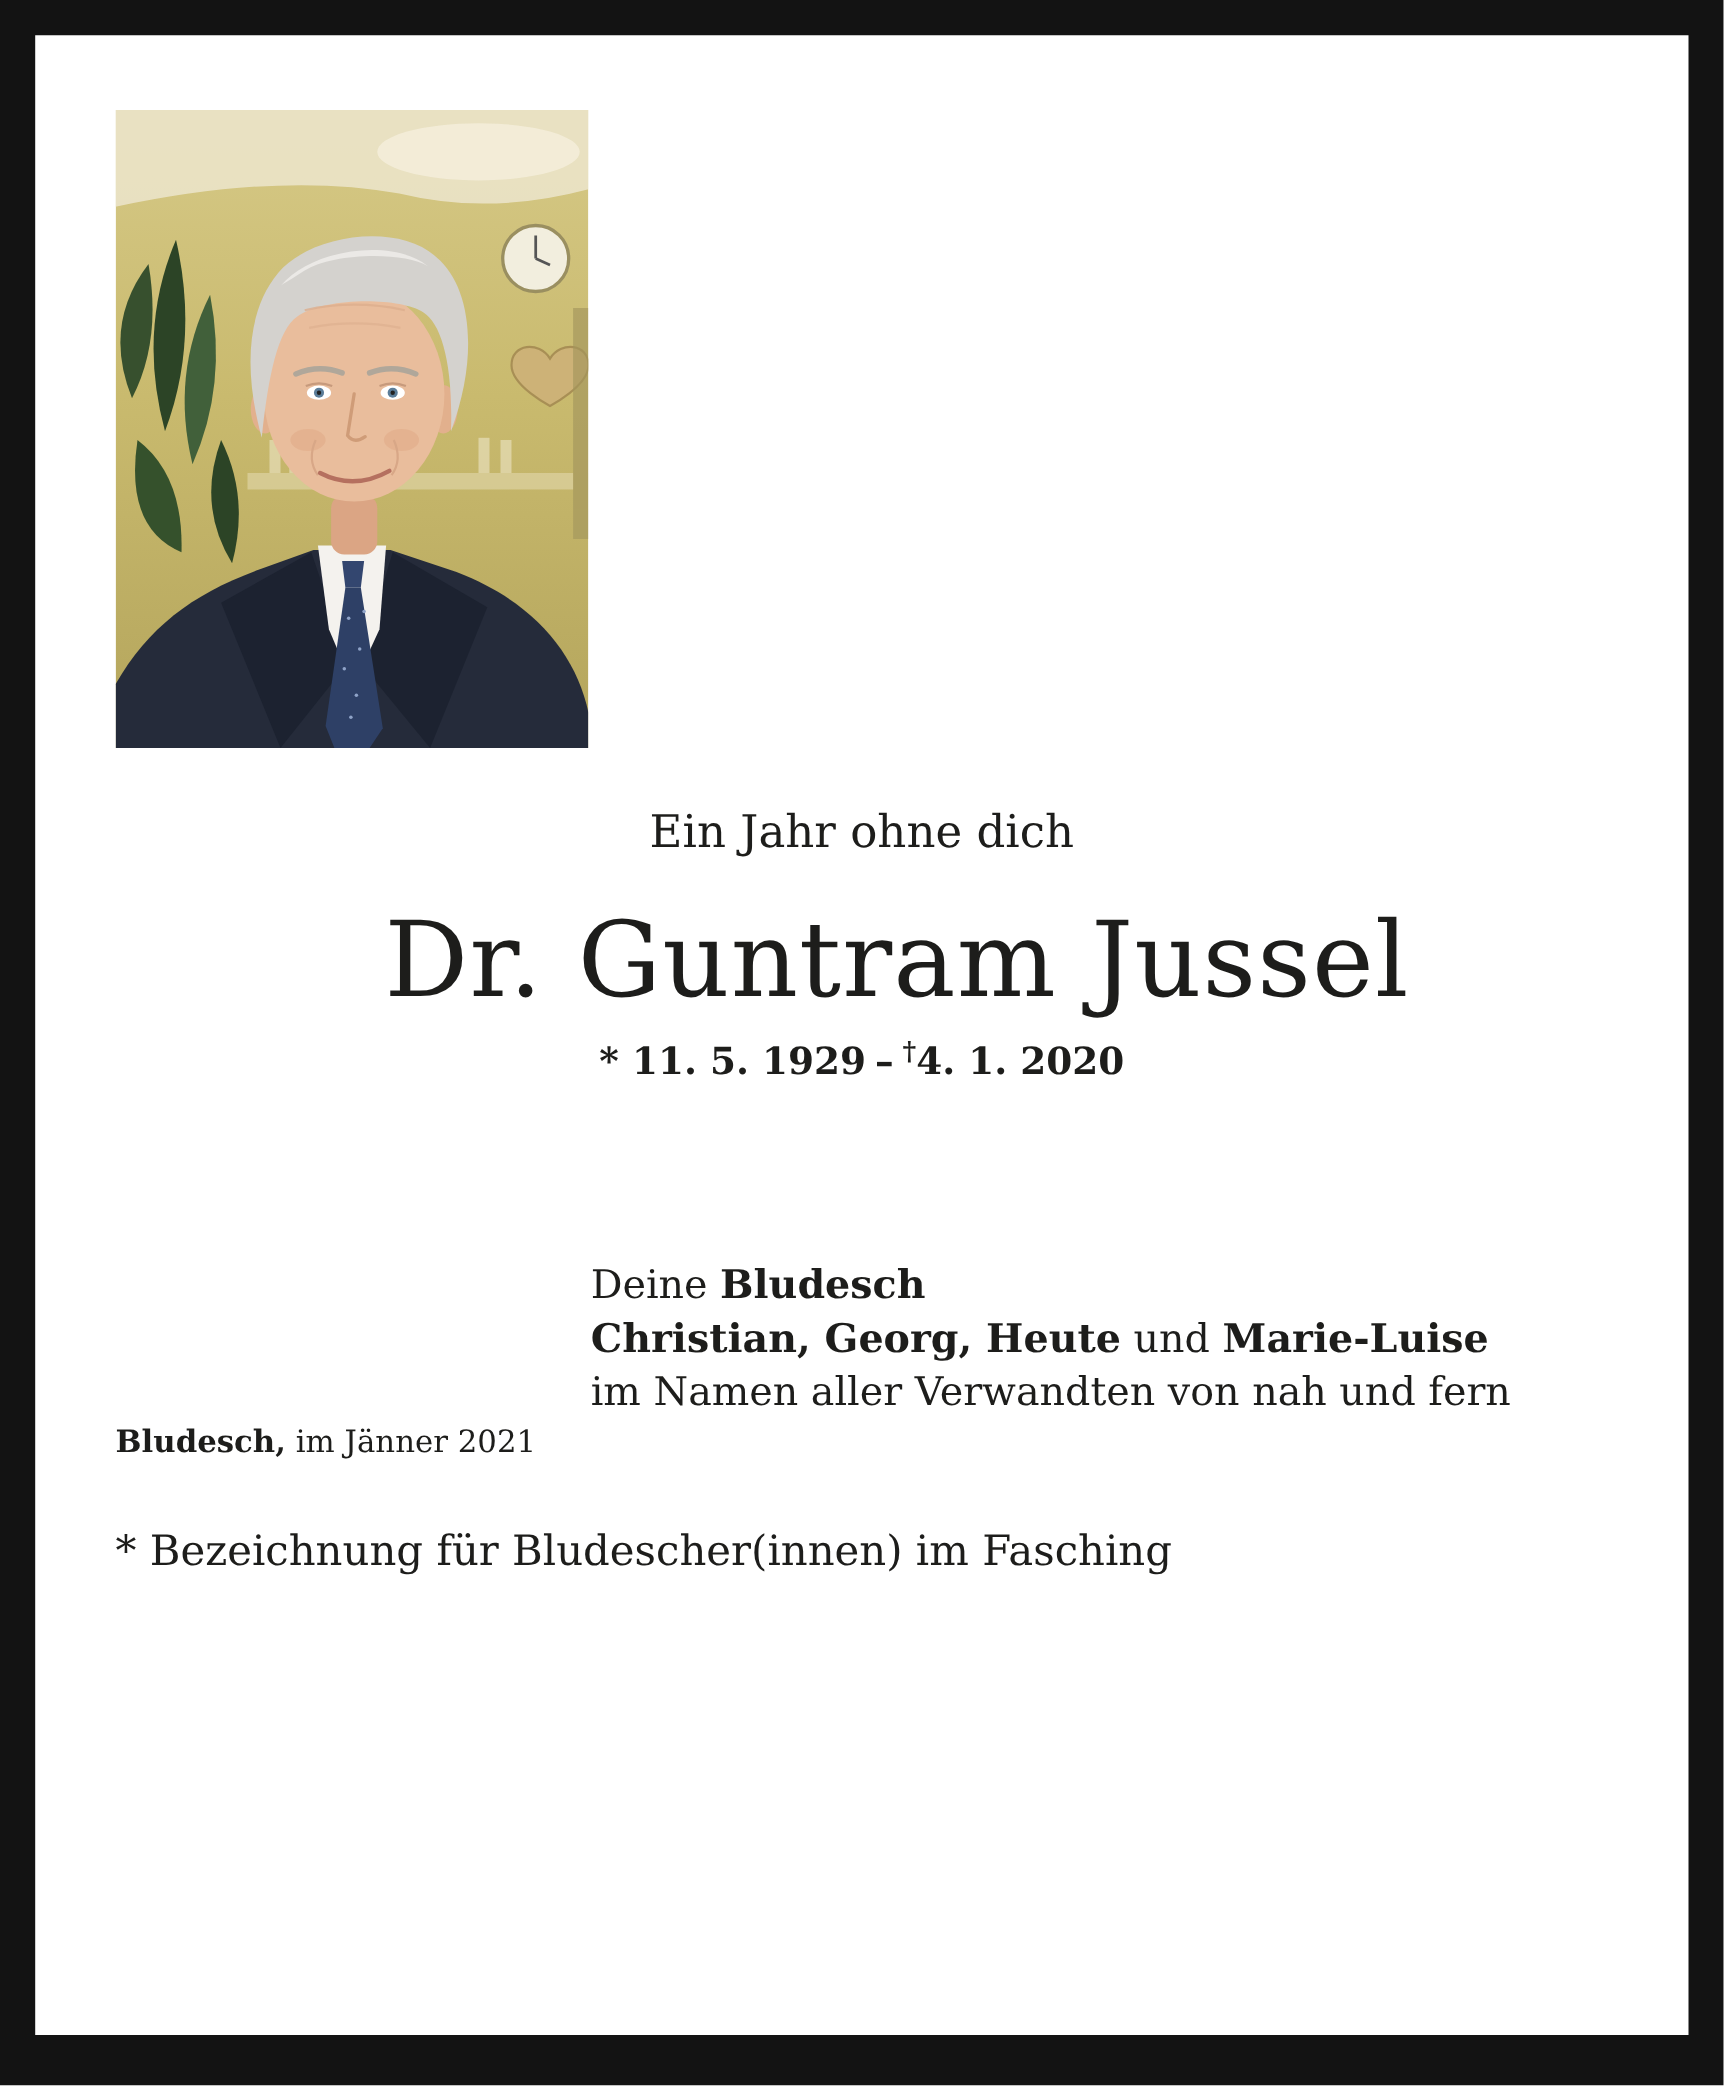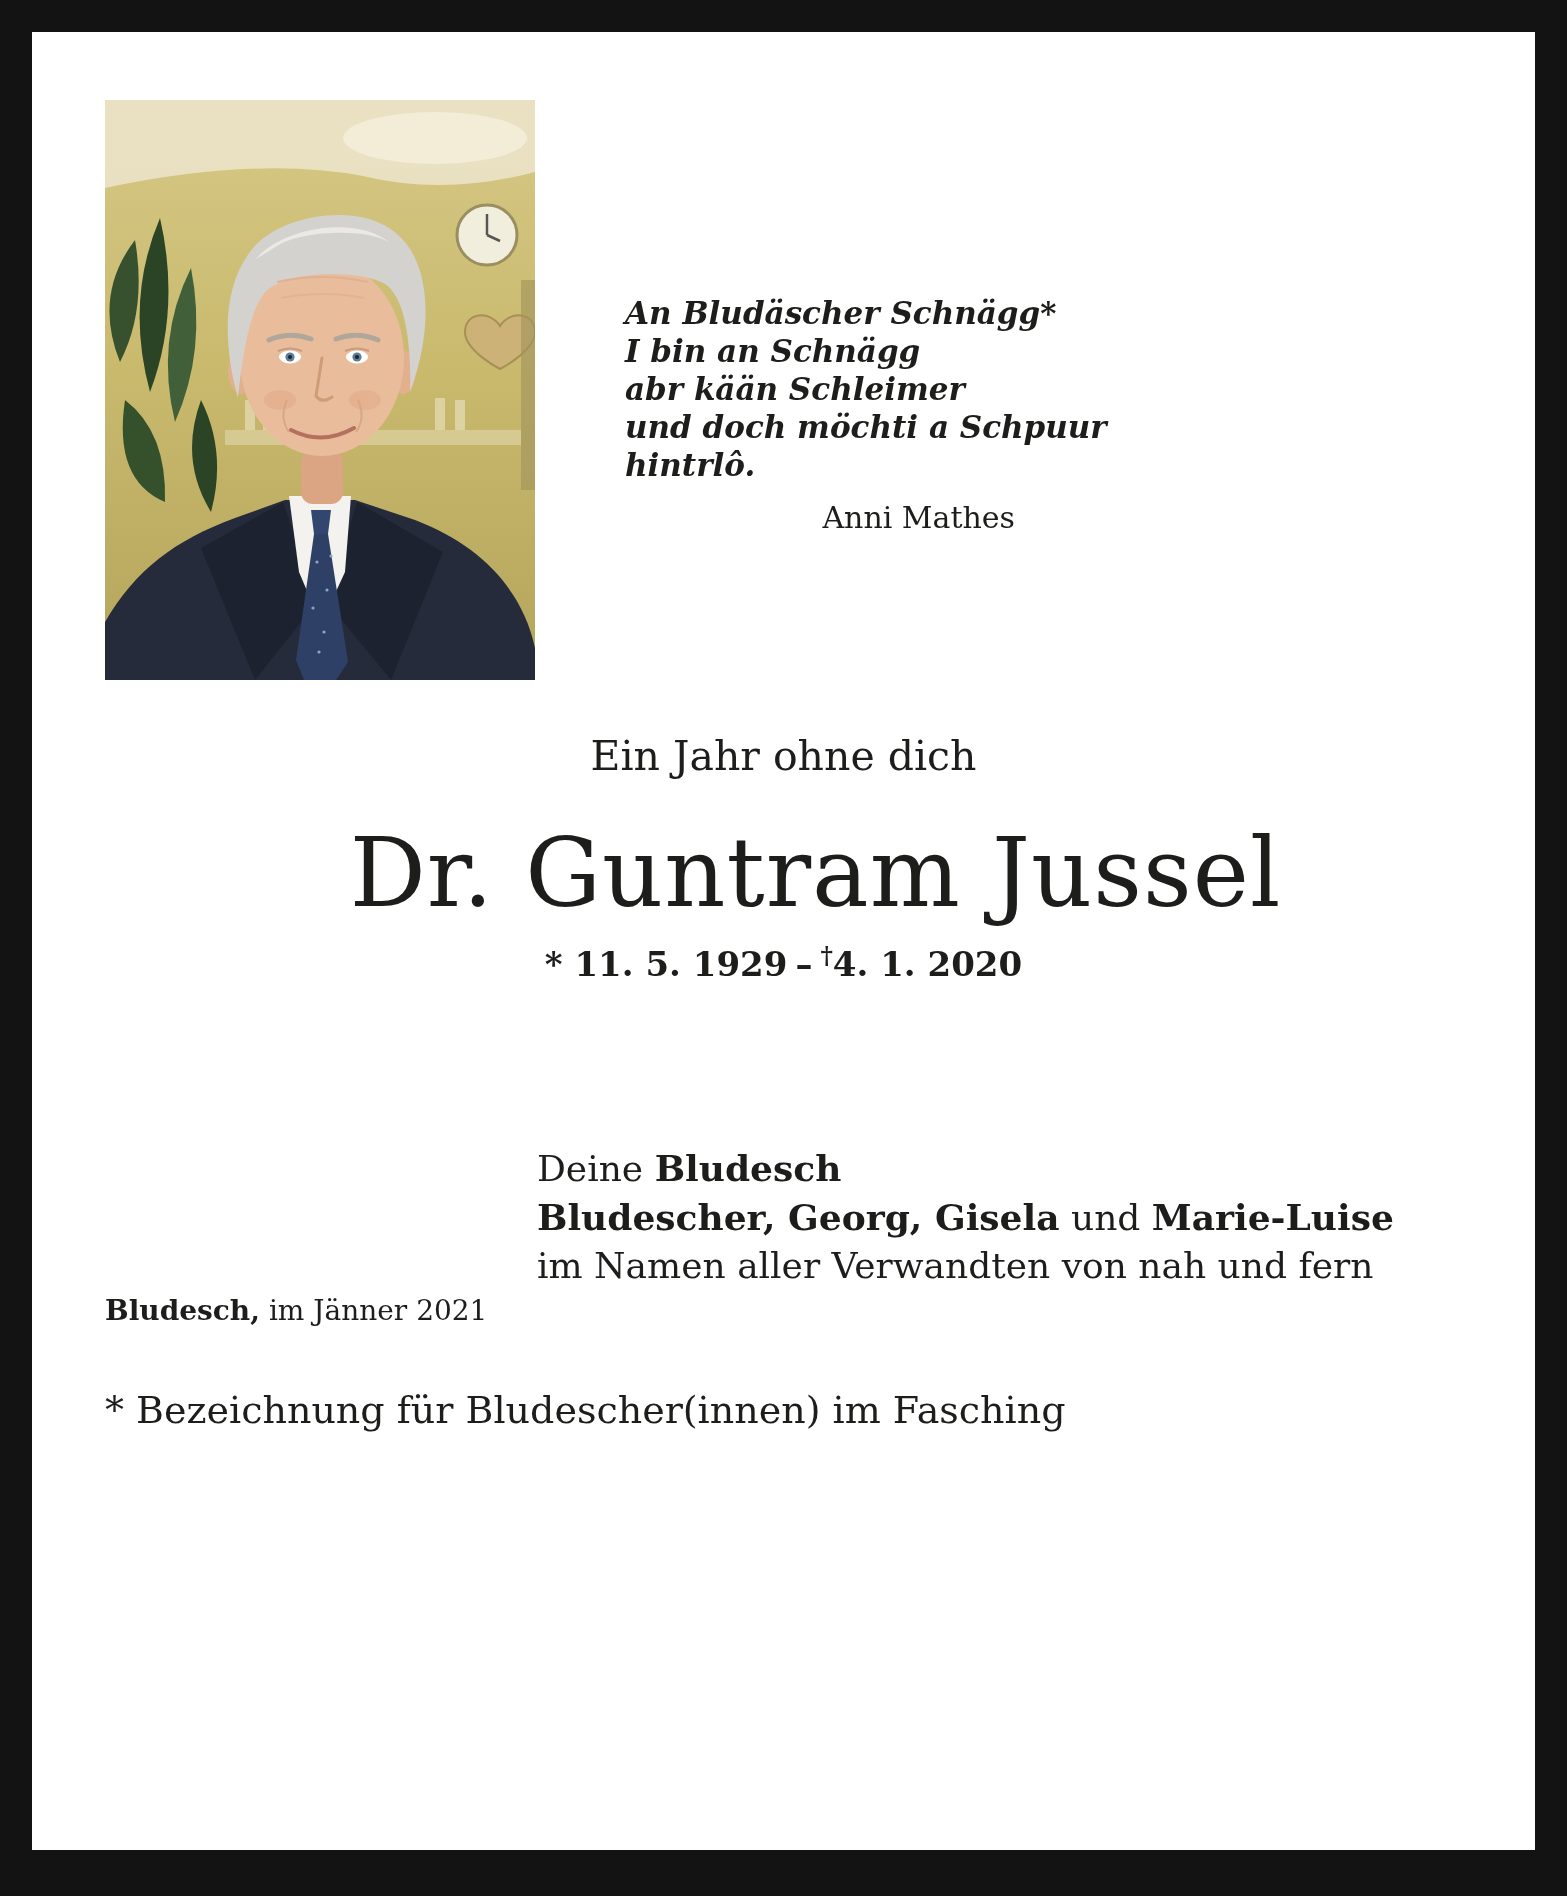--- a/index.html
+++ b/index.html
@@ -217,41 +217,33 @@
         <path d="M253,300 Q261,318 251,332" stroke="#d8a787" stroke-width="2" fill="none"></path>
 
         <path d="M186,330 Q217,346 249,328" stroke="#b5705f" stroke-width="4" fill="none" stroke-linecap="round"></path>
 
         <path d="M172,182 Q217,172 263,182" stroke="#dcae8d" stroke-width="2" fill="none" opacity="0.8"></path>
         <path d="M176,198 Q217,190 259,198" stroke="#dcae8d" stroke-width="2" fill="none" opacity="0.6"></path>
       </g>
     </svg>
   </div>
 
-  <div class="poem">
-    <div class="poem-line">An Bludäscher Schnägg*</div>
-    <div class="poem-line">I bin an Schnägg</div>
-    <div class="poem-line">abr kään Schleimer</div>
-    <div class="poem-line">und doch möchti a Schpuur</div>
-    <div class="poem-line">hintrlô.</div>
-    <div class="poem-author">Anni Mathes</div>
-  </div>
 
   <div class="subtitle">Ein Jahr ohne dich</div>
 
   <h1 class="name">Dr. Guntram Jussel</h1>
 
   <div class="dates">
     <span>* 11. 5. 1929</span><span class="sep">–</span><span class="dagger">†</span><span>4. 1. 2020</span>
   </div>
 
 
   <div class="family">
     <div><span>Deine </span><b>Bludesch</b></div>
-    <div><b>Bludescher, Georg, Gisela</b><span> und </span><b>Marie-Luise</b></div>
+    <div><b>Christian, Georg, Heute</b><span> und </span><b>Marie-Luise</b></div>
     <div>im Namen aller Verwandten von nah und fern</div>
   </div>
 
   <div class="place-date">
     <b>Bludesch,</b><span> im Jänner 2021</span>
   </div>
 
   <div class="footnote">* Bezeichnung für Bludescher(innen) im Fasching</div>
 
 </div>

